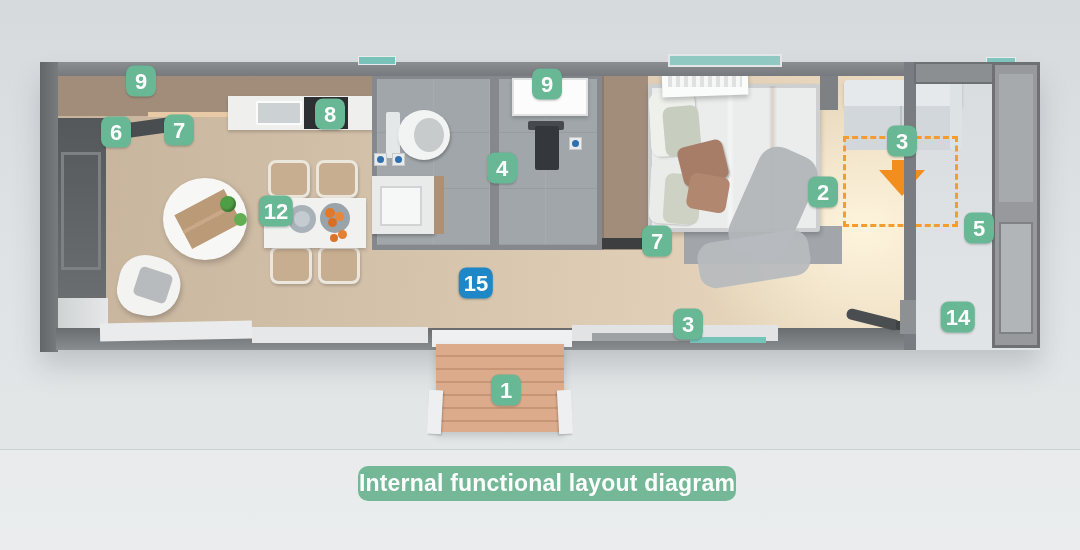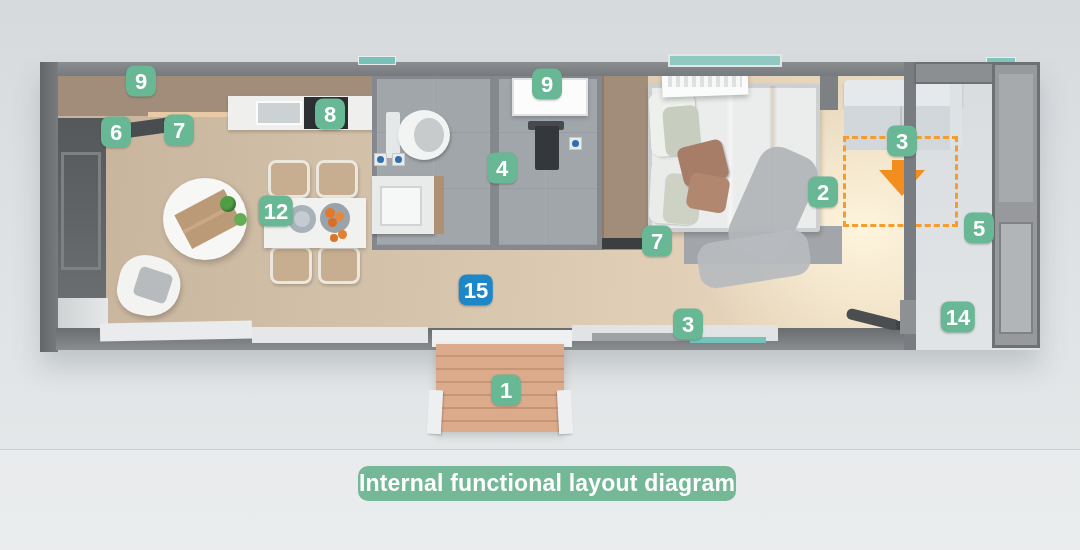--- a/index.html
+++ b/index.html
@@ -262,14 +262,14 @@
     <div class="marker" style="left: 979px; top: 228px; background: rgb(104, 183, 149);">5</div>
     <div class="marker" style="left: 116px; top: 132px; background: rgb(104, 183, 149);">6</div>
     <div class="marker" style="left: 179px; top: 130px; background: rgb(104, 183, 149);">7</div>
     <div class="marker" style="left: 330px; top: 114px; background: rgb(104, 183, 149);">8</div>
     <div class="marker" style="left: 141px; top: 81px; background: rgb(104, 183, 149);">9</div>
     <div class="marker" style="left: 547px; top: 84px; background: rgb(104, 183, 149);">9</div>
     <div class="marker" style="left: 902px; top: 141px; background: rgb(104, 183, 149);">3</div>
     <div class="marker" style="left: 276px; top: 211px; background: rgb(104, 183, 149);">12</div>
     <div class="marker" style="left: 657px; top: 241px; background: rgb(104, 183, 149);">7</div>
     <div class="marker" style="left: 958px; top: 317px; background: rgb(104, 183, 149);">14</div>
-    <div class="marker" style="left: 476px; top: 290px; background: rgb(29, 135, 200); text-align: center;">15</div>
+    <div class="marker" style="left: 476px; top: 283px; background: rgb(29, 135, 200); text-align: center;">15</div>
   </div>
 
 </body></html>

